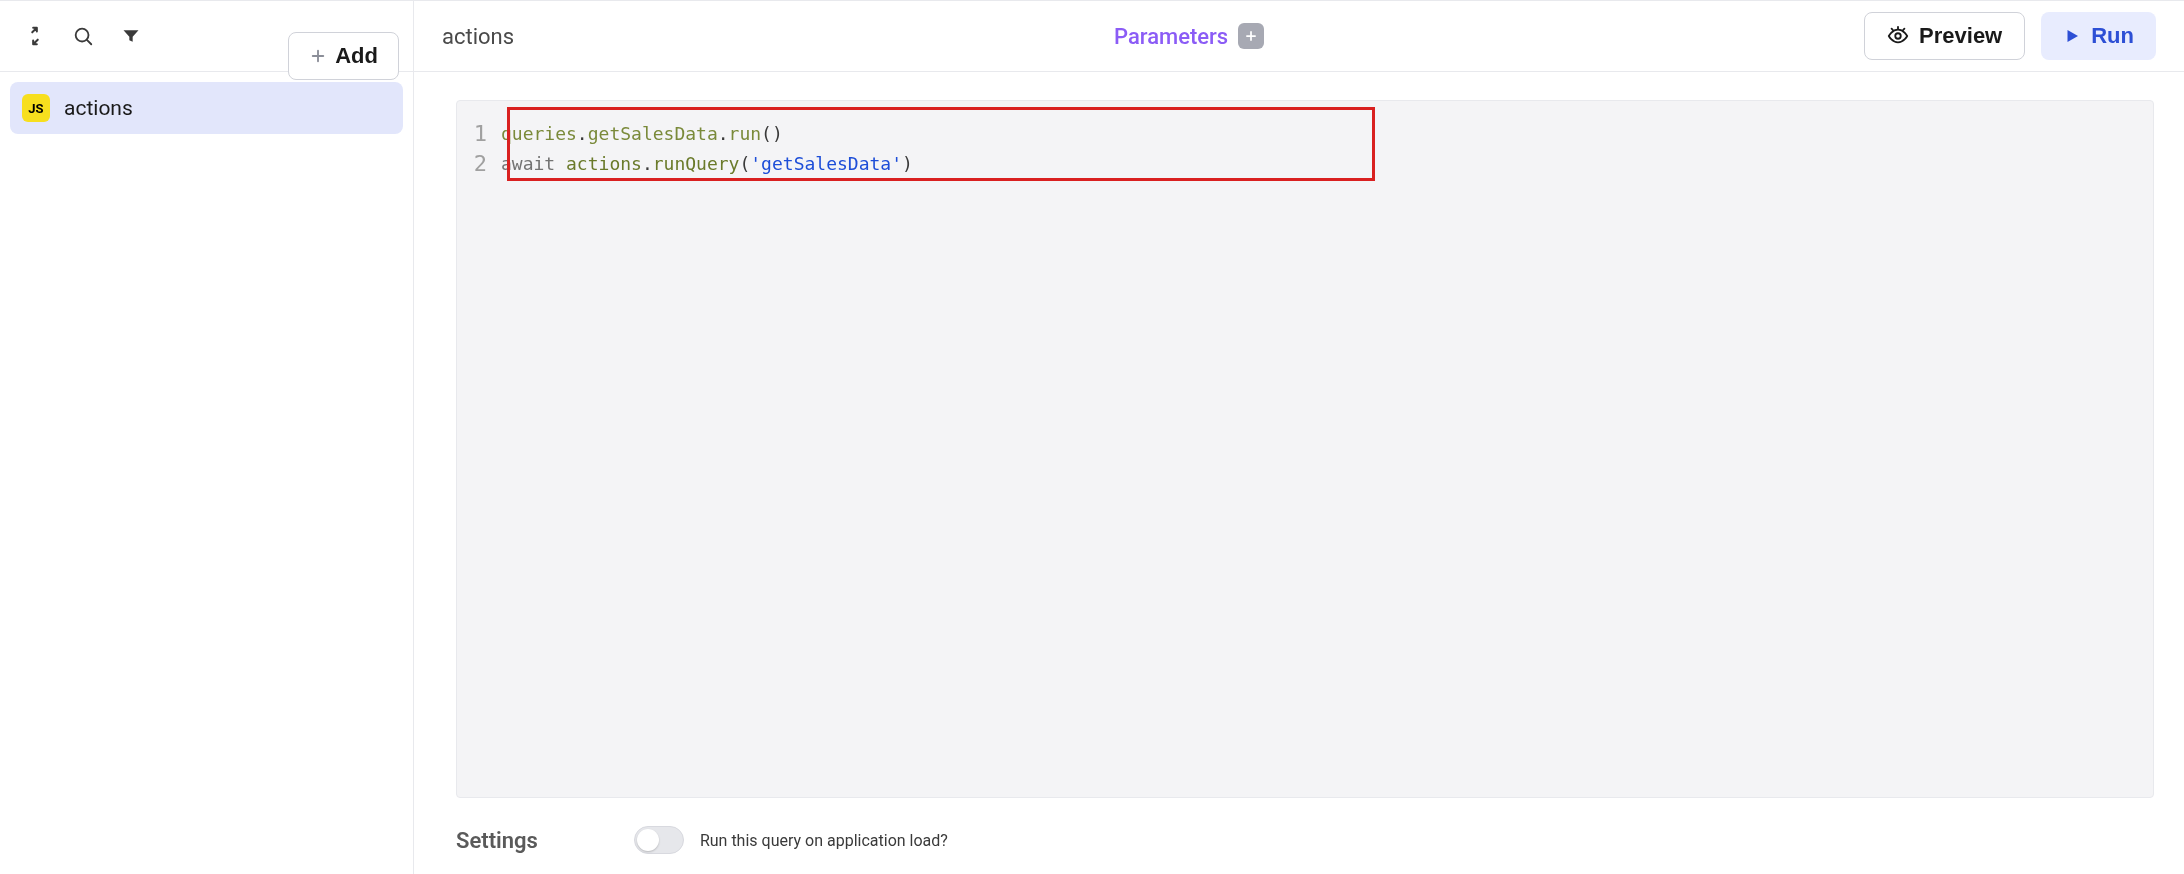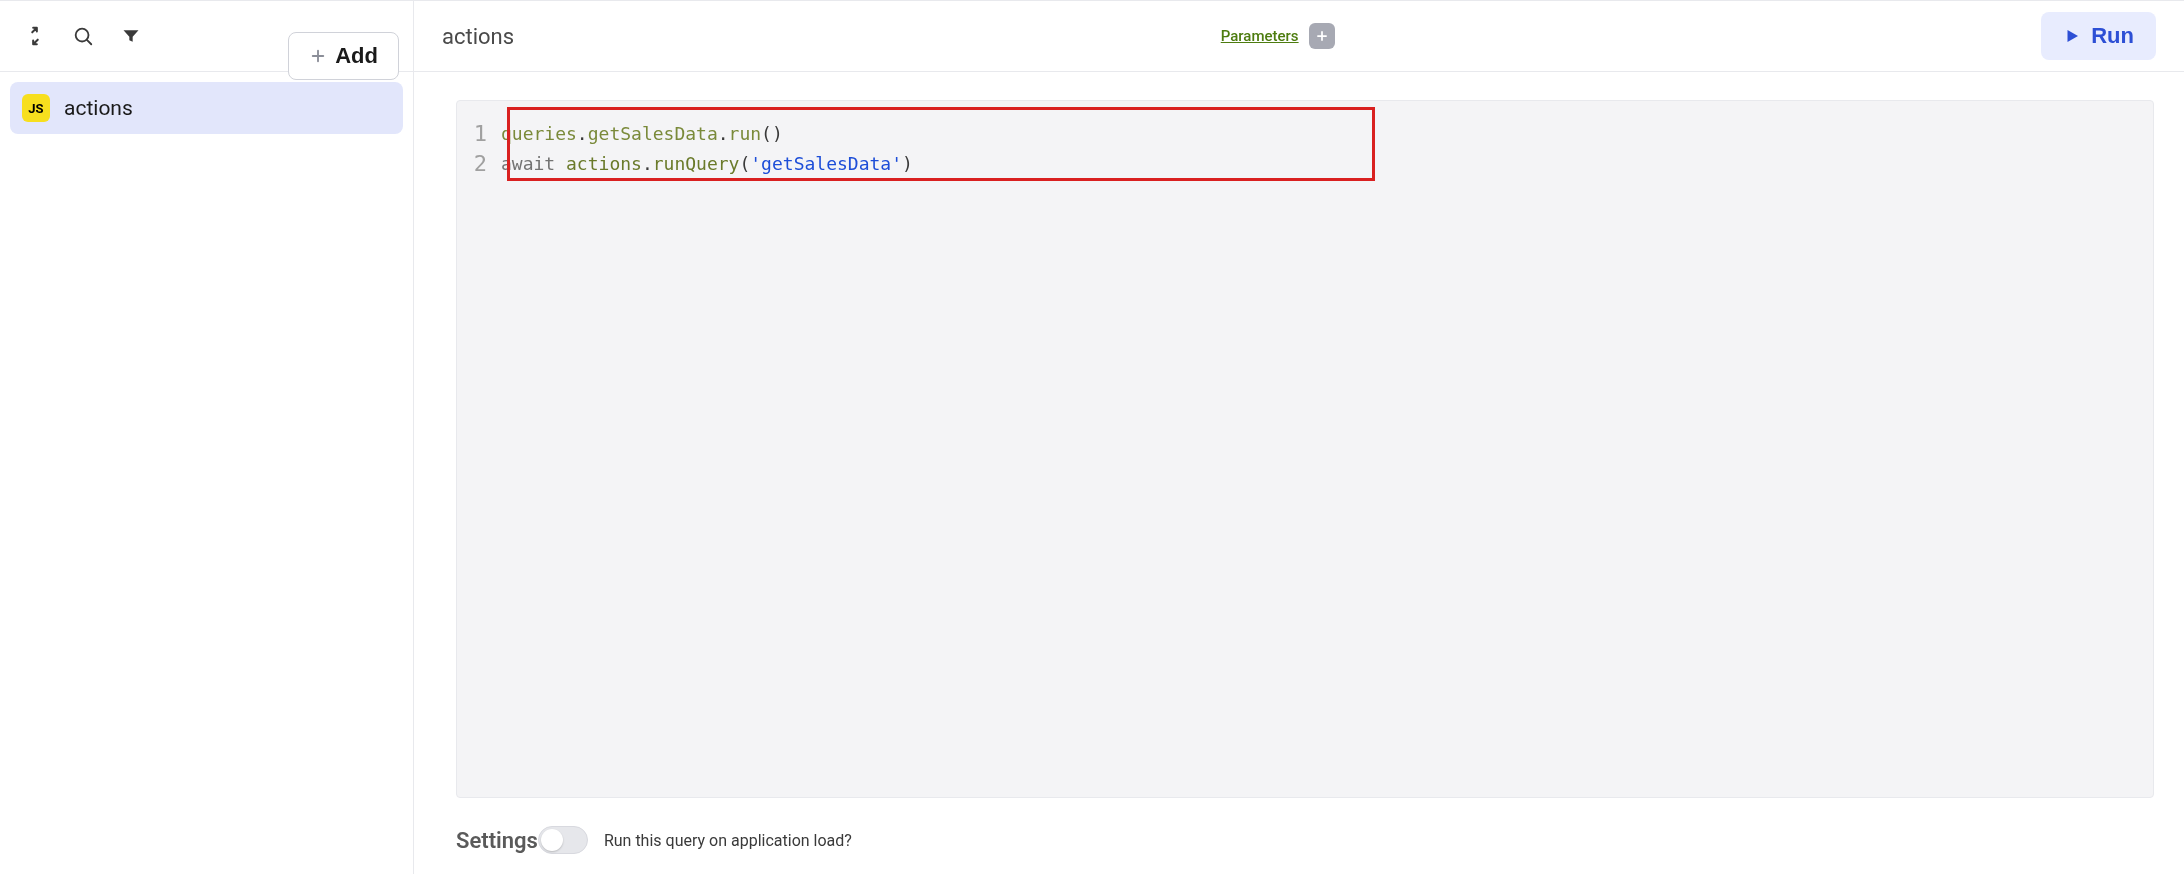--- a/index.html
+++ b/index.html
@@ -90,21 +90,21 @@
     .main { flex: 1; display: flex; flex-direction: column; }
     .main-header {
       height: 71px;
       display: flex; align-items: center;
       padding: 0 28px;
       border-bottom: 1px solid #e8e9ed;
       gap: 16px;
     }
     .page-title { font-size: 22px; color: #4a4a4a; }
     .header-center { flex: 1; display: flex; justify-content: center; align-items: center; gap: 10px; }
-    .param-label { font-size: 15px; color: #4d7c0f; font-weight: 500; text-decoration: underline; }
+    .param-label { font-size: 22px; color: #8b5cf6; font-weight: 500; }
     .param-add {
       width: 26px; height: 26px;
       background: #a7a9b3; border-radius: 6px;
       display: flex; align-items: center; justify-content: center;
       color: #fff; cursor: pointer;
     }
     .btn {
       display: flex; align-items: center; gap: 10px;
       height: 48px; padding: 0 22px;
       border-radius: 8px;
@@ -150,20 +150,21 @@
     .tok-str { color: #1d4ed8; }
     .highlight-box {
       position: absolute;
       border: 3px solid #d92020;
       top: 6px; left: 50px; width: 868px; height: 74px;
       pointer-events: none;
     }
     .settings-row {
       display: flex; align-items: center;
       padding: 28px 0 20px 0;
+      gap: 96px;
     }
     .settings-label { font-size: 22px; font-weight: 600; color: #5a5a5a; }
     .settings-control { display: flex; align-items: center; gap: 16px; }
     .toggle {
       width: 50px; height: 28px; border-radius: 999px;
       background: #e6e7eb; position: relative; cursor: pointer;
       border: 1px solid #d8d9df;
     }
     .toggle-knob {
       position: absolute; top: 2px; left: 2px;
@@ -220,20 +221,32 @@
       <div class="page-title">actions</div>
       <div class="header-center">
         <span class="param-label">Parameters</span>
         <span class="param-add">
           <svg width="14" height="14" viewBox="0 0 24 24" fill="none" stroke="currentColor" stroke-width="3" stroke-linecap="round">
             <line x1="12" y1="5" x2="12" y2="19"></line>
               <line x1="5" y1="12" x2="19" y2="12"></line>
           </svg>
         </span>
       </div>
+      <button class="btn btn-outline">
+        <span>
+          <svg width="22" height="22" viewBox="0 0 24 24" fill="none" stroke="currentColor" stroke-width="2" stroke-linecap="round">
+            <path d="M2 12s3.5-7 10-7 10 7 10 7-3.5 7-10 7S2 12 2 12z"></path>
+              <circle cx="12" cy="12" r="3"></circle>
+            <line x1="12" y1="2" x2="12" y2="4"></line>
+              <line x1="5" y1="4" x2="6.5" y2="5.5"></line>
+              <line x1="19" y1="4" x2="17.5" y2="5.5"></line>
+          </svg>
+        </span>
+        <span>Preview</span>
+      </button>
       <button class="btn btn-run">
         <span>
           <svg width="18" height="18" viewBox="0 0 24 24" fill="currentColor">
             <path d="M6 4l14 8-14 8z"></path>
           </svg>
         </span>
         <span>Run</span>
       </button>
     </div>
 

